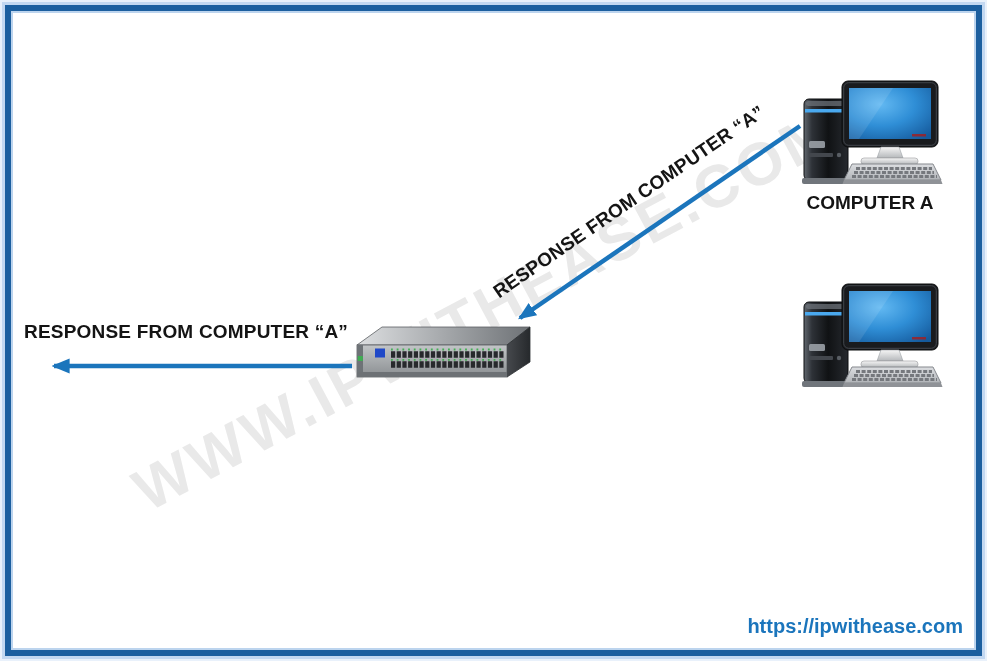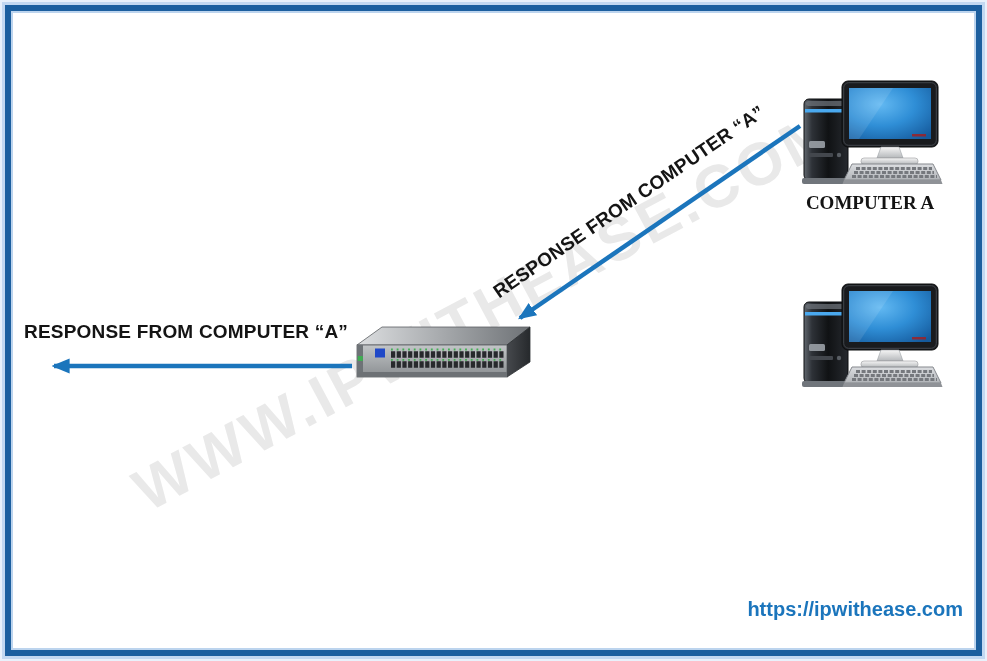--- a/index.html
+++ b/index.html
@@ -22,26 +22,26 @@
     font-size:60px;font-weight:700;letter-spacing:4px;
     color:#e9e9e9;white-space:nowrap;z-index:1;user-select:none;
   }
   .arrows{position:absolute;left:0;top:0;z-index:3;}
   .lbl{position:absolute;font-weight:700;color:#141414;white-space:nowrap;z-index:4;}
   .lbl-diag{left:629px;top:202px;transform:translate(-50%,-50%) rotate(-34.5deg);font-size:19px;letter-spacing:0.2px;}
   .lbl-horiz{left:24px;top:321px;font-size:19px;letter-spacing:0.2px;}
   .node{position:absolute;z-index:2;text-align:center;}
   .nlabel{font-weight:700;font-size:19px;color:#141414;white-space:nowrap;margin-top:1px;}
   .switch-node{left:341px;top:320px;width:190px;}
-  .pc-node{width:150px;font-family:Liberation Serif, serif;}
+  .pc-node{width:150px;}
   .pc-a{left:795px;top:75px;}
   .pc-b{left:795px;top:278px;}
   .pc-c{left:795px;top:477px;}
   .url{
-    position:absolute;right:24px;top:598px;z-index:4;
+    position:absolute;right:24px;top:615px;z-index:4;
     font-size:20px;font-weight:700;color:#1b75bc;white-space:nowrap;cursor:pointer;
   }
   .defs-hidden{position:absolute;width:0;height:0;overflow:hidden;}
 </style>
 </head>
 <body>
 
 <div class="stage">
 
   <svg class="defs-hidden" aria-hidden="true">

